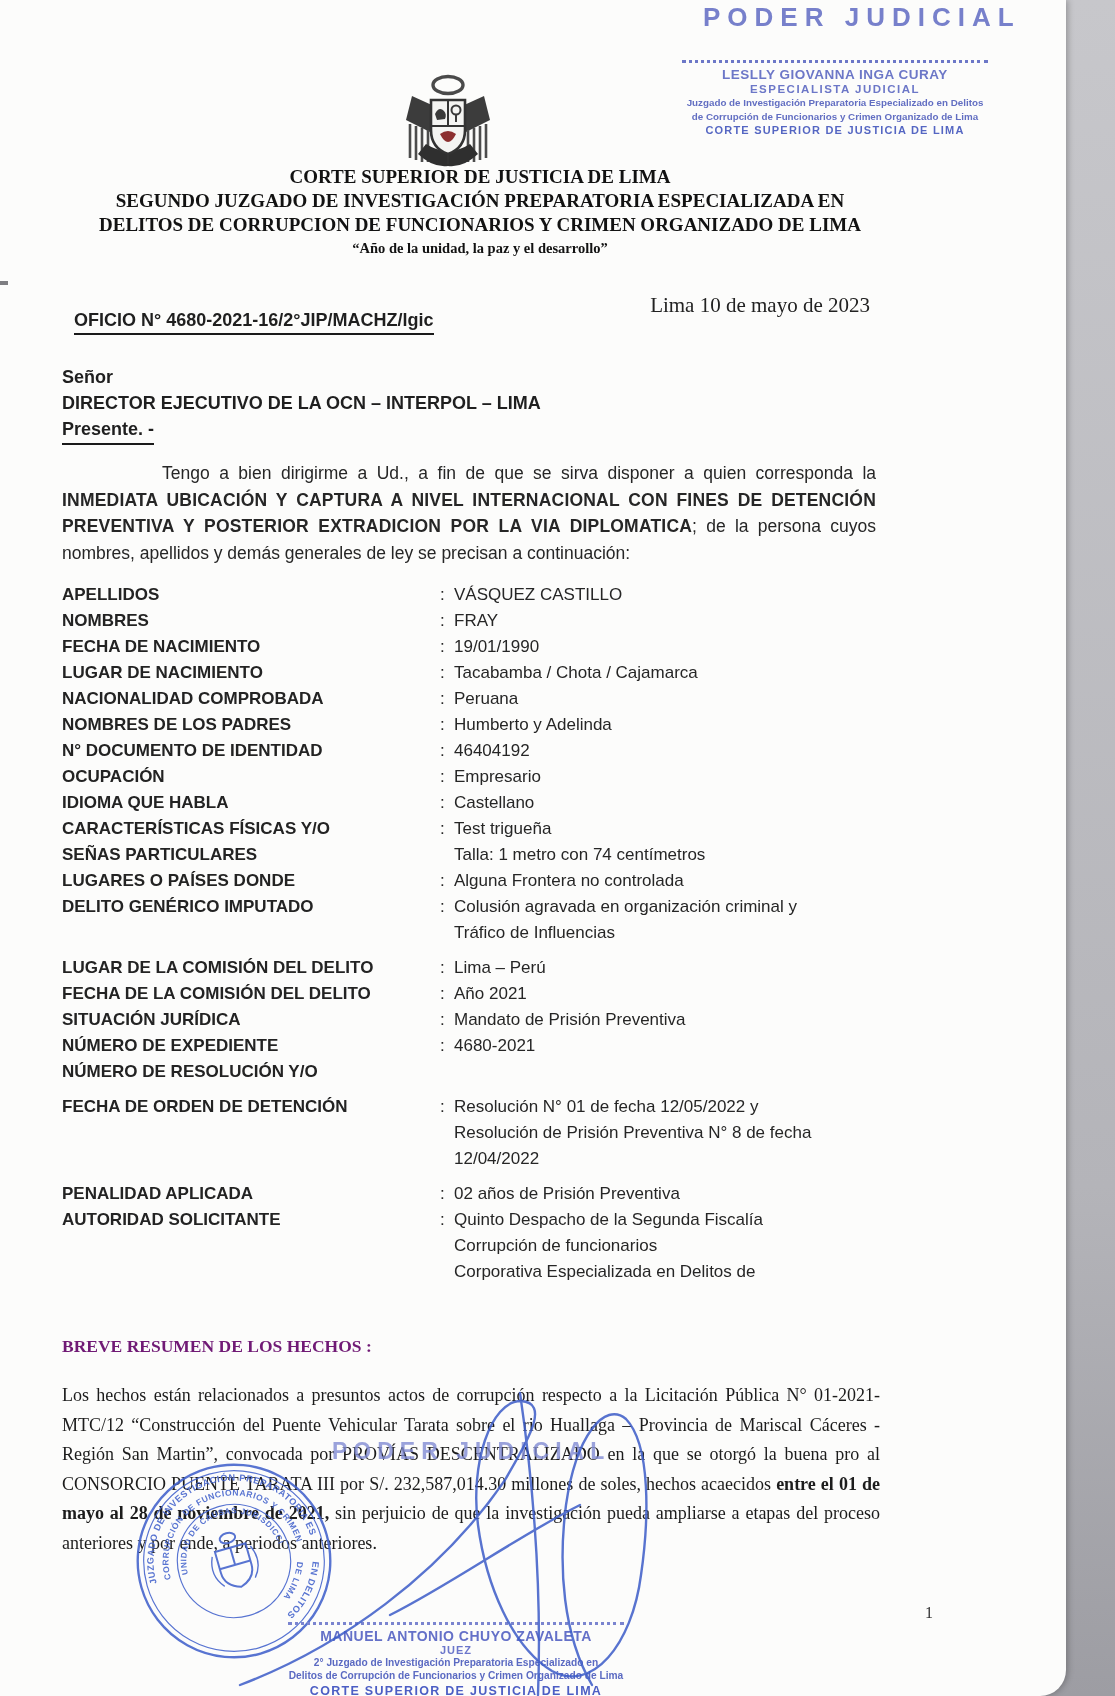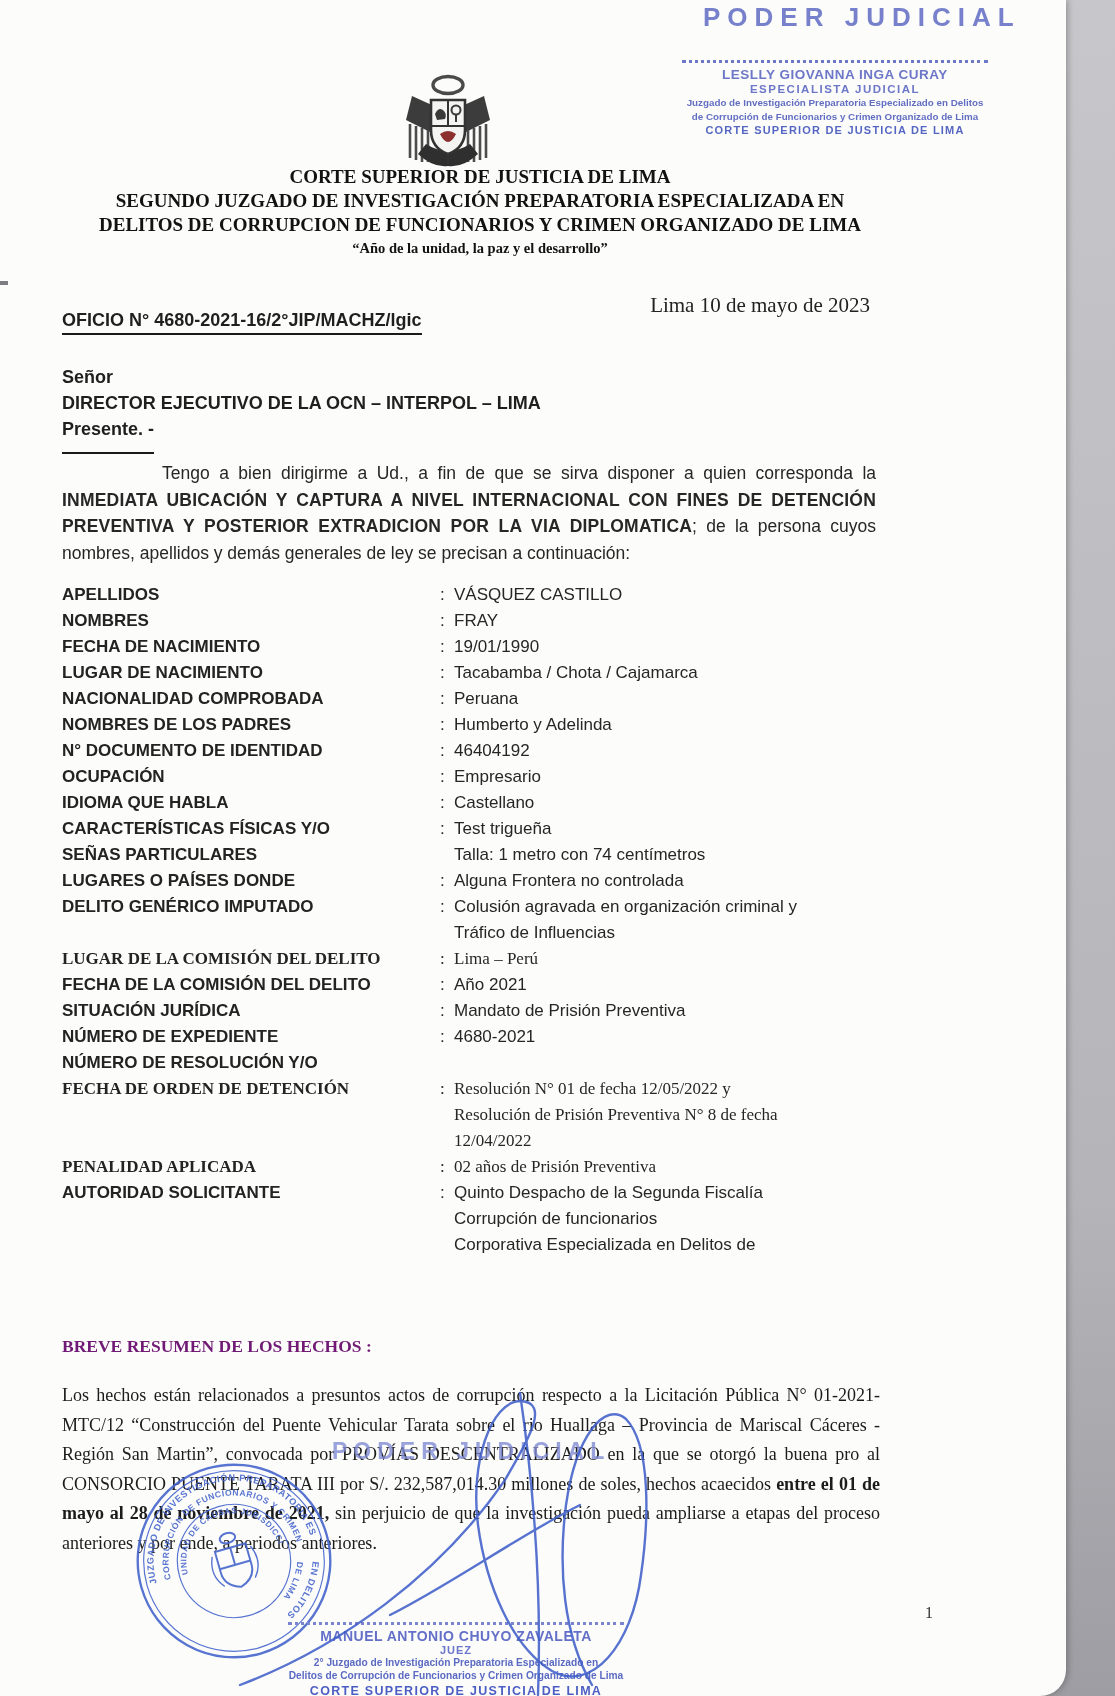--- a/index.html
+++ b/index.html
@@ -36,35 +36,35 @@
   .spec-role{font-size:11.5px;font-weight:bold;letter-spacing:1.5px;margin-top:1px;}
   .spec-small{font-size:9.8px;line-height:11.5px;font-weight:bold;color:#5a67bf;margin-top:2px;}
   .spec-court{font-size:11px;font-weight:bold;letter-spacing:1.2px;color:#4d5fc0;margin-top:2px;}
 
   
   .coat{left:398px;top:74px;}
   .head{left:40px;top:165px;width:880px;text-align:center;}
   .head .h1{font-size:19px;font-weight:bold;line-height:24px;color:#121212;}
   .head .motto{font-size:14.5px;font-weight:bold;margin-top:3px;color:#121212;}
   .date-line{top:277px;right:196px;font-size:21px;color:#222;margin-top:16px;}
-  .oficio{left:62px;top:310px;font-size:18px;font-weight:bold;
+  .oficio{left:74px;top:310px;font-size:18px;font-weight:bold;
     border-bottom:2.5px solid #1a1a1a;padding-bottom:2px;}
   .addr{left:62px;top:364px;font-size:18px;line-height:26px;}
   .addr .b{font-weight:bold;}
-  .addr .u{font-weight:bold;border-bottom:2.5px solid #1a1a1a;display:inline-block;padding-bottom:10px;}
+  .addr .u{font-weight:bold;border-bottom:2.5px solid #1a1a1a;display:inline-block;padding-bottom:1px;}
 
   
   .intro{left:62px;top:460px;width:814px;font-size:17.5px;line-height:26.5px;
     text-align:justify;text-indent:100px;color:#262626;}
   .intro b{letter-spacing:.2px;}
 
   
   .fields{left:62px;top:582px;width:816px;font-size:17px;color:#262626;}
   .field-row{display:flex;min-height:26px;line-height:26px;}
-  .field-row.gap{font-family:Liberation Serif, serif;}
+  .field-row.gap{margin-top:9px;}
   .f-label{width:378px;font-weight:bold;color:#232323;flex:none;}
   .f-value{display:flex;flex:1;}
   .f-sep{width:14px;flex:none;}
   .f-lines{flex:1;}
 
   
   .sum-head{left:62px;top:1336px;font-size:17.5px;font-weight:bold;color:#701a75;}
   .sum-para{left:62px;top:1381px;width:818px;font-size:18px;line-height:29.5px;
     text-align:justify;color:#1c1c1c;}
 

